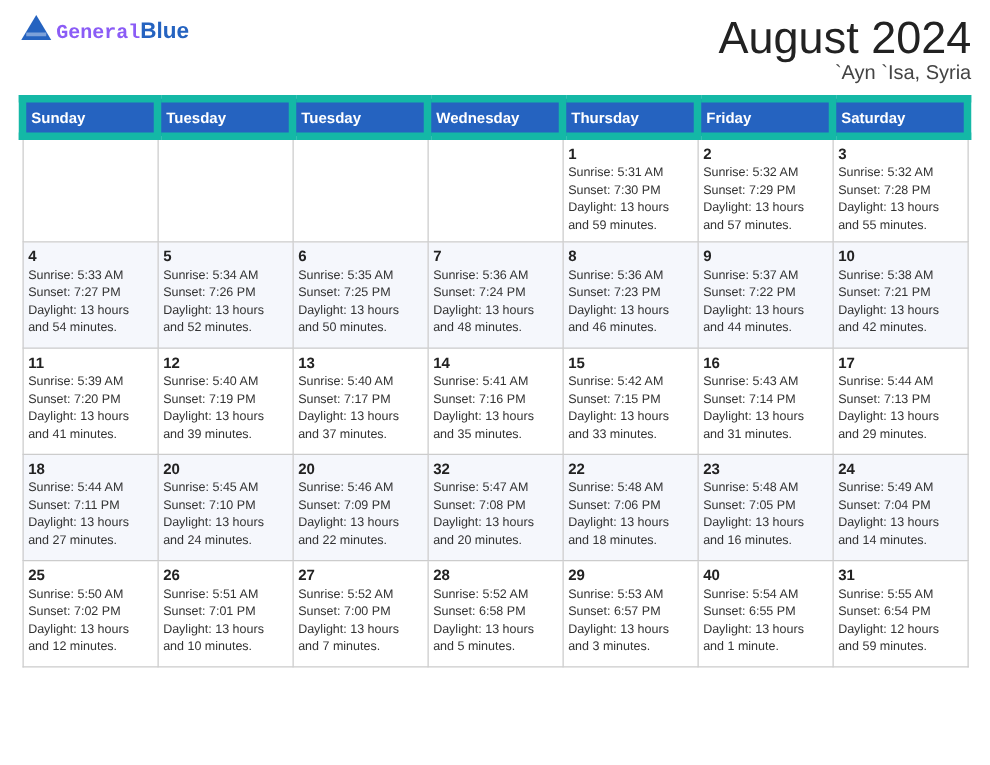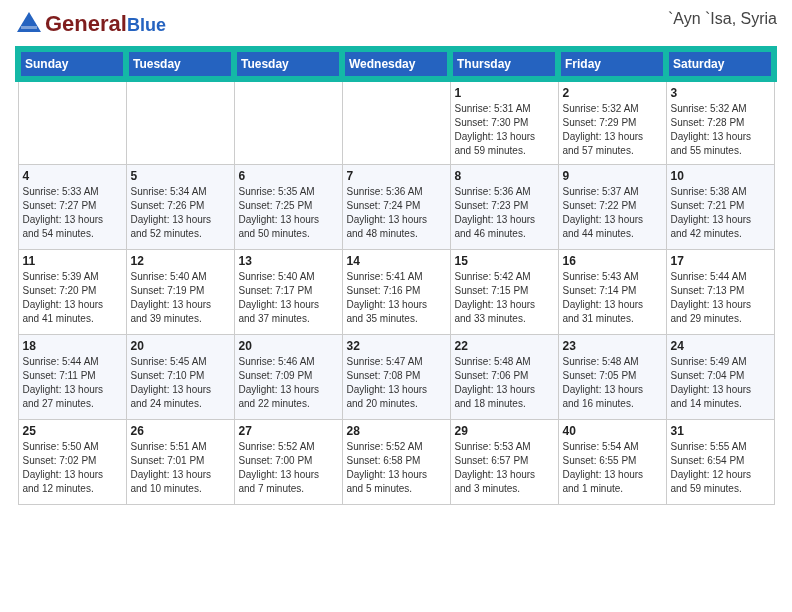--- a/index.html
+++ b/index.html
@@ -91,25 +91,26 @@
 
 <div class="page">
   <div class="header">
     <div class="logo">
       <div class="logo-wrapper">
         <svg class="logo-svg" width="28" height="28" viewBox="0 0 28 28">
           <polygon points="14,2 26,22 2,22" fill="#2563c0"></polygon>
           <rect x="6" y="16" width="16" height="3" fill="#fff" opacity="0.4"></rect>
         </svg>
         <span>
-          <span style="color:#7f1d1d;font-size:22px;font-weight:bold;">General</span><span style="color:#2563c0;font-size:18px;font-weight:bold;text-align:center;">Blue</span>
+          <span style="color:#8b5cf6;font-size:16px;font-weight:bold;font-family:Liberation Mono, monospace;">General</span><span style="color:#2563c0;font-size:18px;font-weight:bold;text-align:center;">Blue</span>
         </span>
       </div>
     </div>
     <div class="title-area">
+      <div class="month-year">August 2024</div>
       <div class="location">`Ayn `Isa, Syria</div>
     </div>
   </div>
 
   <table class="calendar">
     <thead>
       <tr>
         <th>Sunday</th>
         <th>Tuesday</th>
         <th>Tuesday</th>

